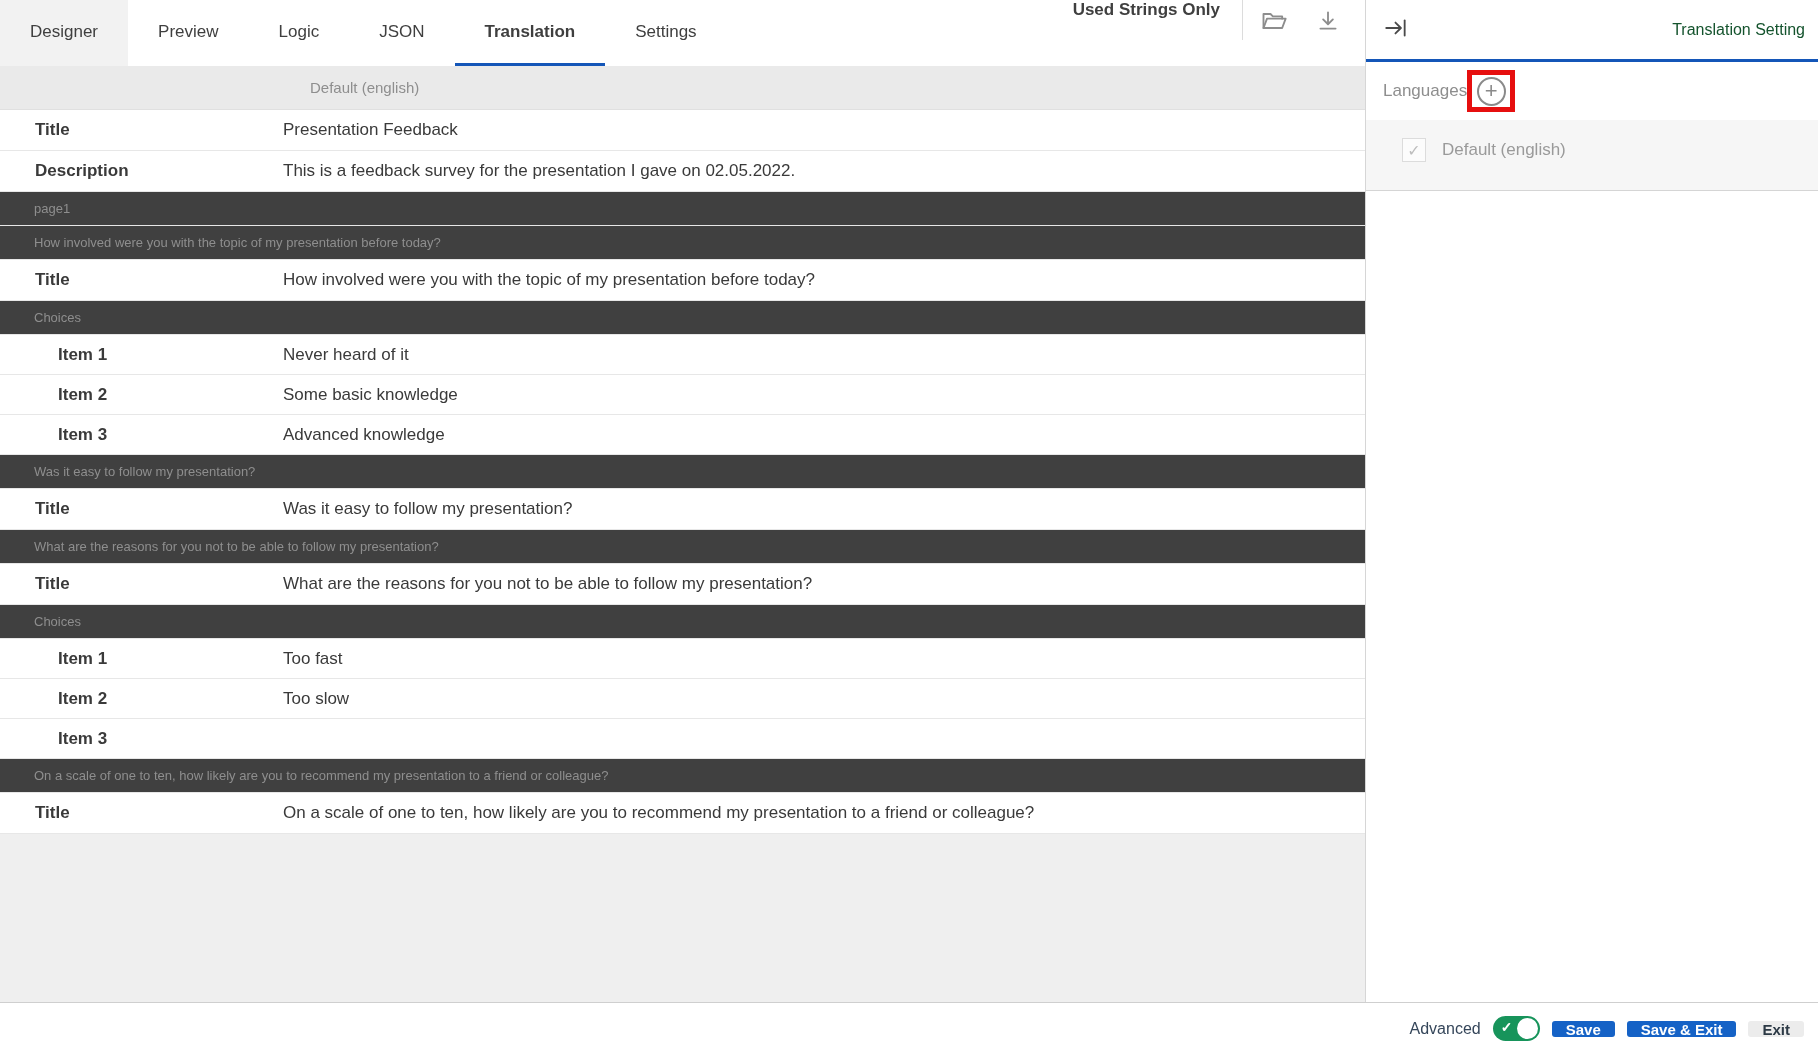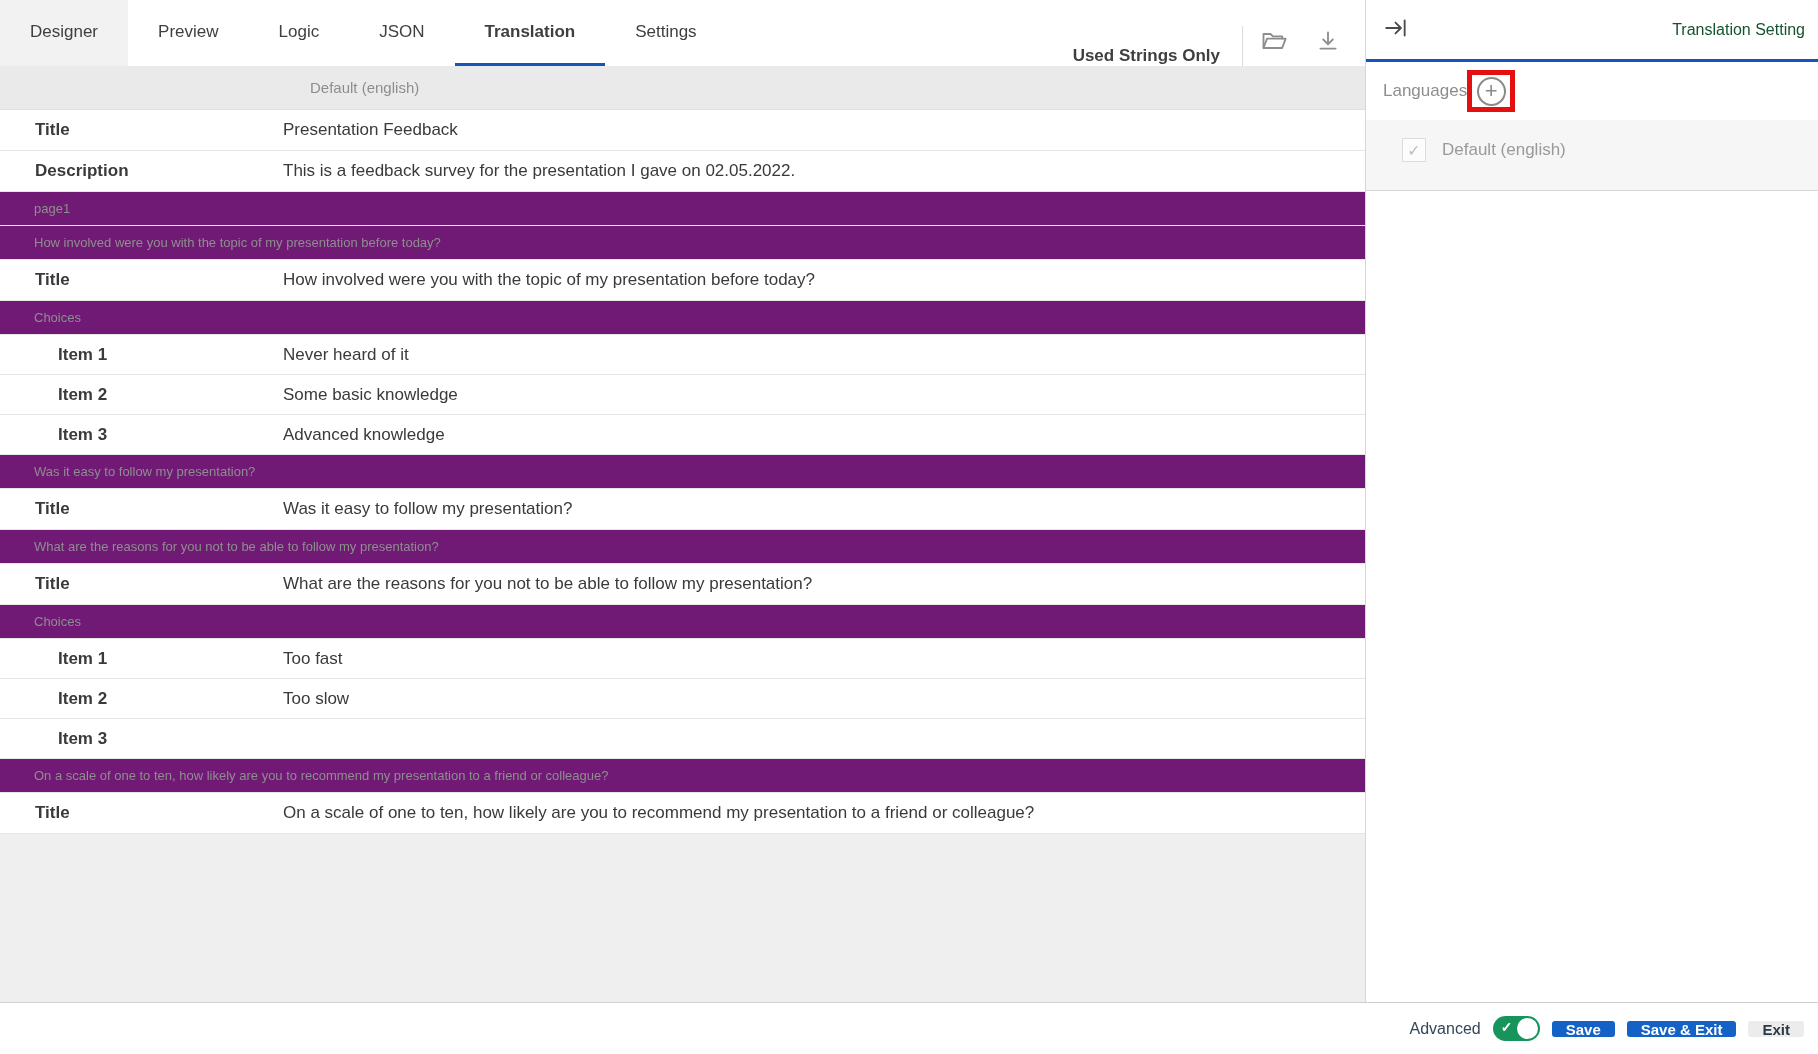--- a/index.html
+++ b/index.html
@@ -10,39 +10,39 @@
   .top { flex:1; display:flex; min-height:0; }
 
   
   .main { flex:1; display:flex; flex-direction:column; min-width:0; border-right:1px solid #d6d6d6; }
 
   .tabbar { height:66px; display:flex; align-items:stretch; background:#fff; flex:none; }
   .tab { display:flex; align-items:center; padding:0 30px; font-size:17px; color:#3f3f3f; cursor:pointer; border-bottom:3px solid transparent; }
   .tab.designer { background:#f2f2f2; }
   .tab.active { font-weight:bold; border-bottom:3px solid #1456b8; }
   .tabbar-spacer { flex:1; }
-  .toolbar-right { display:flex; align-items:flex-end; gap:8px; padding-right:14px; }
+  .toolbar-right { display:flex; align-items:flex-start; gap:8px; padding-right:14px; }
   .used-strings { font-size:17px; font-weight:600; color:#3f3f3f; padding:0 14px; cursor:pointer; }
   .tool-divider { width:1px; height:40px; background:#dcdcdc; }
   .tool-btn { width:46px; height:46px; display:flex; align-items:center; justify-content:center; cursor:pointer; }
   .tool-btn svg { stroke:#8d8d8d; }
 
   .table { flex:1; background:#efefef; overflow:hidden; display:flex; flex-direction:column; }
   .t-header { height:44px; background:#eaeaea; display:flex; align-items:center; flex:none; border-bottom:1px solid #e0e0e0; }
   .t-header .spacer { width:310px; flex:none; }
   .t-header .hval { font-size:15px; color:#8e8e8e; }
 
   .t-row { background:#fff; display:flex; align-items:center; border-bottom:1px solid #e7e7e7; flex:none; }
   .t-row.plain { height:41px; }
   .t-row.item  { height:40px; }
   .t-row .label { width:283px; flex:none; padding-left:35px; font-size:17px; font-weight:bold; color:#3a3a3a; }
   .t-row.item .label { padding-left:58px; }
   .t-row .value { flex:1; font-size:17px; color:#3a3a3a; cursor:text; }
 
-  .t-section { height:34px; background:#701a75; display:flex; align-items:center; padding-left:34px; border-bottom:1px solid #e7e7e7; flex:none; }
+  .t-section { height:34px; background:#404040; display:flex; align-items:center; padding-left:34px; border-bottom:1px solid #e7e7e7; flex:none; }
   .t-section span { font-size:13px; color:#8e8e8e; }
 
   
   .panel { width:452px; flex:none; display:flex; flex-direction:column; background:#fff; }
   .panel-header { height:62px; flex:none; display:flex; align-items:center; justify-content:space-between; padding:0 13px 0 14px; border-bottom:3px solid #1456b8; }
   .collapse-btn { width:32px; height:32px; display:flex; align-items:center; justify-content:center; cursor:pointer; }
   .collapse-btn svg { stroke:#4a4a4a; }
   .panel-title { font-size:16px; color:#14532d; }
 
   .lang-row { height:58px; flex:none; display:flex; align-items:center; justify-content:flex-start; padding:0 24px 0 17px; background:#fff; }

